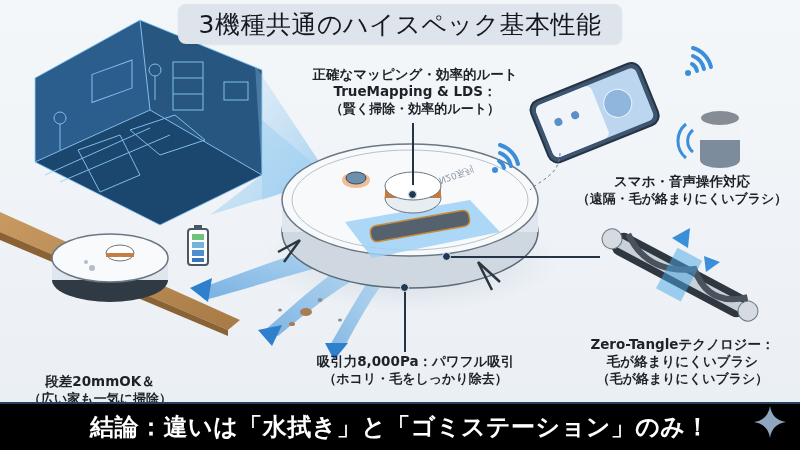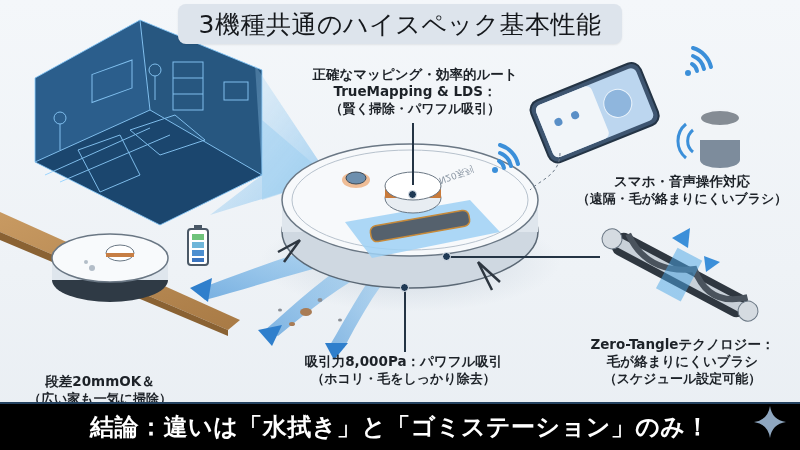--- a/index.html
+++ b/index.html
@@ -26,21 +26,21 @@
   
   .label {
     text-align: center; font-weight: bold; color: #1d2228;
     font-size: 13.5px; line-height: 17px;
   }
   .label .sub { font-weight: bold; font-size: 13px; }
 
   .lbl-mapping { left: 300px; top: 66px; width: 230px; }
   .lbl-smart   { left: 572px; top: 173px; width: 220px; }
   .lbl-step    { left: 0px;   top: 333px; width: 200px; margin-top: 40px; }
-  .lbl-suction { left: 276px; top: 353px; width: 255px; }
+  .lbl-suction { left: 288px; top: 353px; width: 255px; }
   .lbl-tangle  { left: 570px; top: 336px; width: 225px; }
 
   
   .banner {
     left: 0; top: 402px; width: 800px; height: 48px;
     background: #000000;
     border-top: 2px solid #244260;
     display: flex; align-items: center; justify-content: center;
     color: #ffffff; font-weight: bold; font-size: 24px;
     letter-spacing: 0.5px;
@@ -220,42 +220,42 @@
 <div class="abs hline" style="left:450px;top:256px;width:150px"></div>
 <div class="abs dot" style="left:442px;top:252px"></div>
 <div class="abs vline" style="left:404px;top:290px;height:62px"></div>
 <div class="abs dot" style="left:400px;top:283px"></div>
 
 <div class="abs title-bubble">3機種共通のハイスペック基本性能</div>
 
 <div class="abs label lbl-mapping">
   <div>正確なマッピング・効率的ルート</div>
   <div>TrueMapping &amp; LDS：</div>
-  <div class="sub">（賢く掃除・パワフル吸引）</div>
+  <div class="sub">（賢く掃除・効率的ルート）</div>
 </div>
 
 <div class="abs label lbl-smart">
   <div>スマホ・音声操作対応</div>
   <div class="sub">（遠隔・毛が絡まりにくいブラシ）</div>
 </div>
 
 <div class="abs label lbl-step">
   <div>段差20mmOK＆</div>
   <div class="sub">（広い家も一気に掃除）</div>
 </div>
 
 <div class="abs label lbl-suction">
   <div>吸引力8,000Pa：パワフル吸引</div>
   <div class="sub">（ホコリ・毛をしっかり除去）</div>
 </div>
 
 <div class="abs label lbl-tangle">
   <div>Zero-Tangleテクノロジー：</div>
   <div>毛が絡まりにくいブラシ</div>
-  <div class="sub">（スケジュール設定可能）</div>
+  <div class="sub">（毛が絡まりにくいブラシ）</div>
 </div>
 
 <div class="abs" style="left:438px;top:168px;font-size:9px;color:#8a96a3;transform:rotate(160deg) scaleX(-1);">N20系列</div>
 
 <div class="abs banner">
   <span>結論：違いは「水拭き」と「ゴミステーション」のみ！</span>
 </div>
 <svg class="abs sparkle" viewBox="0 0 36 36">
   <path d="M18,2 Q20,16 34,18 Q20,20 18,34 Q16,20 2,18 Q16,16 18,2 Z" fill="#8ea6bf"></path>
 </svg>

